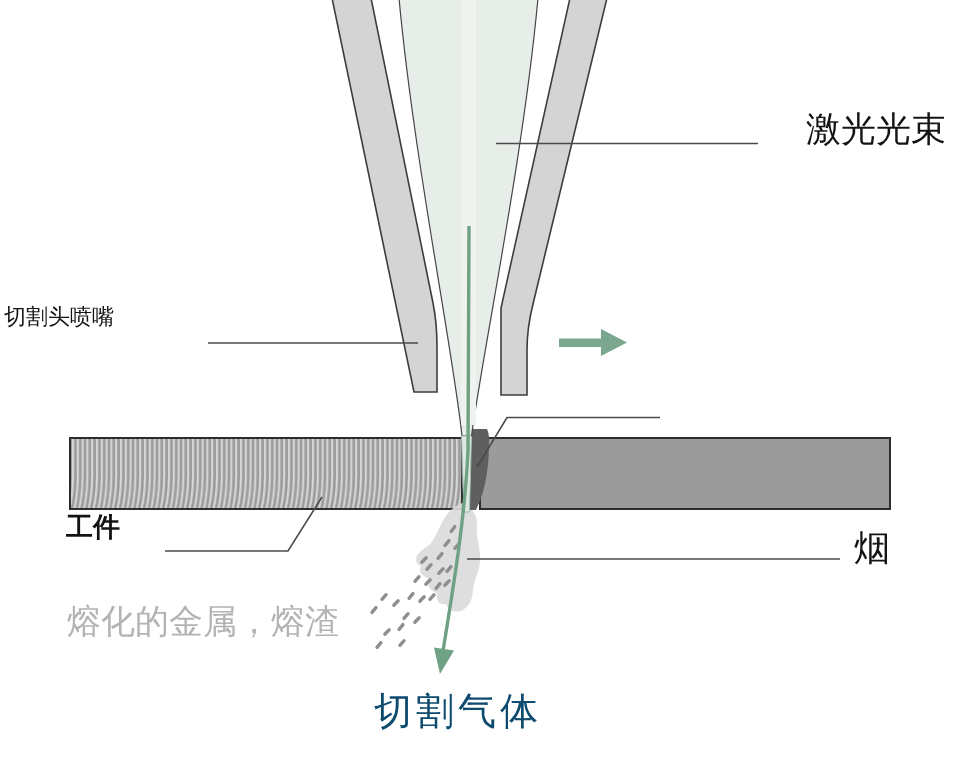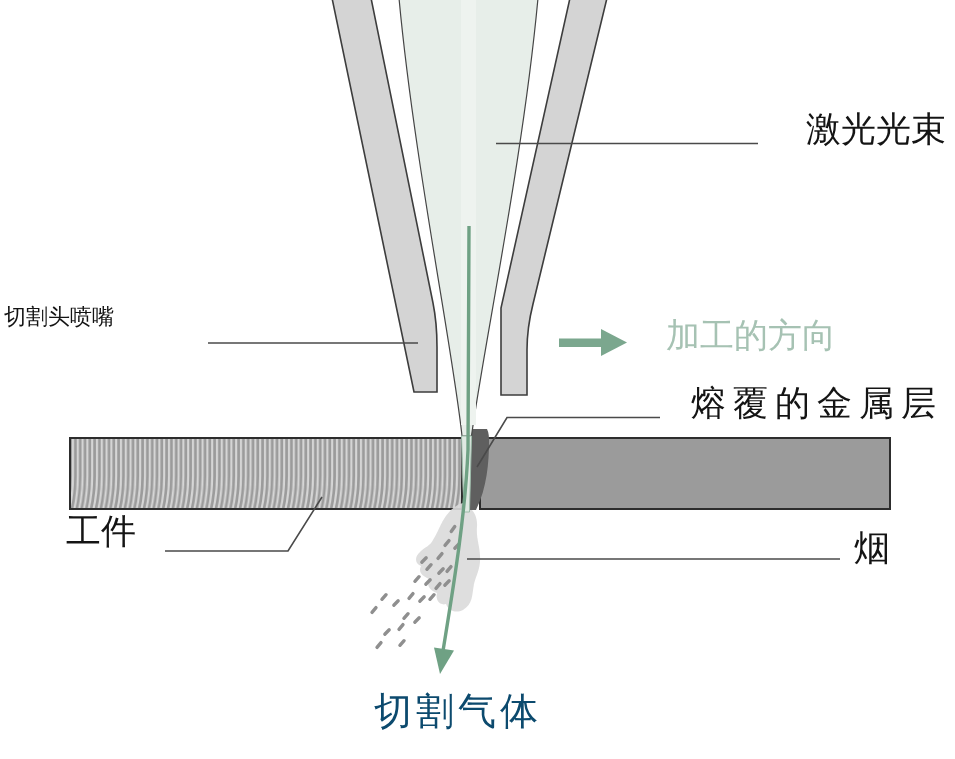--- a/index.html
+++ b/index.html
@@ -15,21 +15,21 @@
     position:absolute;
     line-height:1.15;
     white-space:nowrap;
     color:#141414;
     font-family:"Liberation Serif","DejaVu Serif",serif;
   }
   .lbl-laser   {left:806px;top:110px;font-size:35px;}
   .lbl-nozzle  {left:4px;  top:304px;font-size:22px;}
   .lbl-dir     {left:666px;top:316px;font-size:34px;color:#a6c2b3;}
   .lbl-clad    {left:691px;top:384px;font-size:35px;letter-spacing:7px;}
-  .lbl-work    {left:66px; top:512px;font-size:35px;}
+  .lbl-work    {left:66px; top:512px;font-size:27px;font-weight:bold;}
   .lbl-smoke   {left:854px;top:528px;font-size:36px;}
   .lbl-molten  {left:67px; top:602px;font-size:34px;color:#b3b3b3;}
   .lbl-gas     {left:374px;top:690px;font-size:38px;letter-spacing:4px;color:#0c4a6e;}
 </style>
 </head>
 <body>
 
 <div class="stage">
 
   <svg width="955" height="759" viewBox="0 0 955 759">
@@ -107,19 +107,18 @@
       <path d="M496,143.5 H758"></path>
       <path d="M208,343 H418"></path>
       <path d="M660,417.5 H507 L477,467"></path>
       <path d="M165,551 H288 L322,497"></path>
       <path d="M467,559 H840"></path>
     </g>
   </svg>
 
   <div class="lbl lbl-laser">激光光束</div>
   <div class="lbl lbl-nozzle">切割头喷嘴</div>
-  <div class="lbl lbl-dir">加工的方向</div>
-  <div class="lbl lbl-clad">熔覆的金属层</div>
   <div class="lbl lbl-work">工件</div>
   <div class="lbl lbl-smoke">烟</div>
+  <div class="lbl lbl-molten">熔化的金属，熔渣</div>
   <div class="lbl lbl-gas">切割气体</div>
 
 </div>
 
 </body></html>

